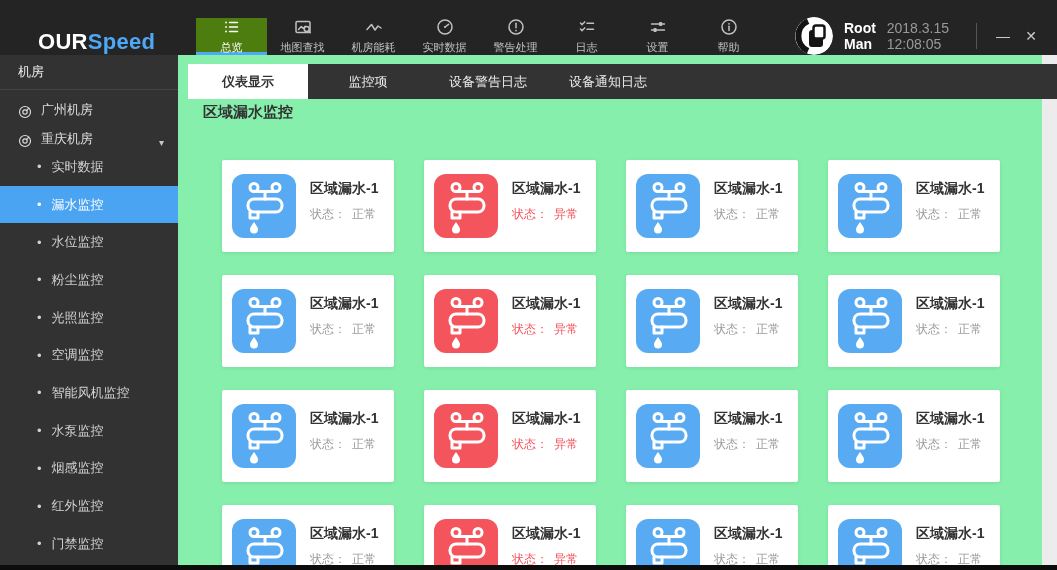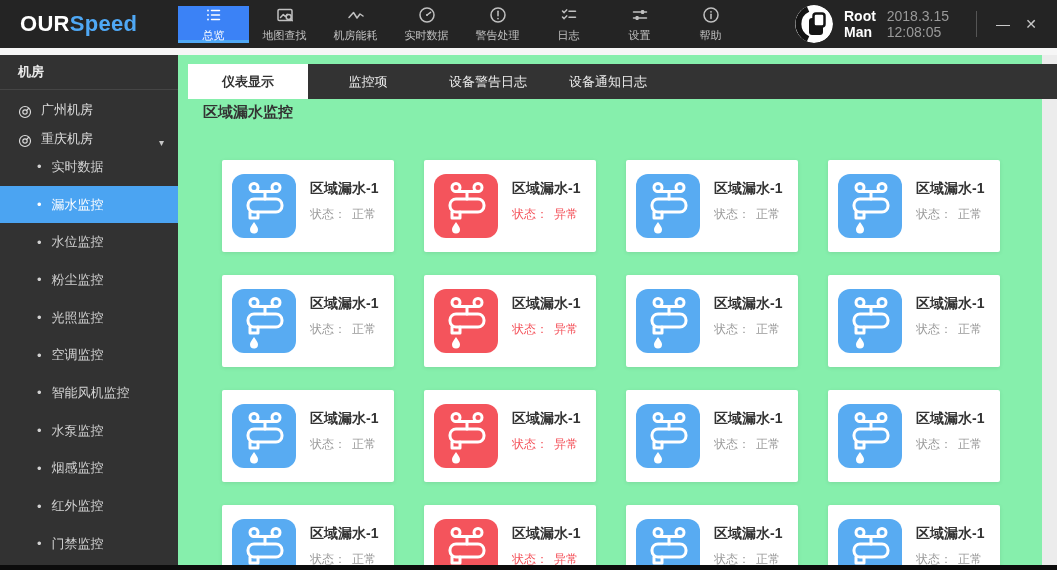--- a/index.html
+++ b/index.html
@@ -1,42 +1,42 @@
 <!DOCTYPE html>
 <html><head>
 <meta charset="utf-8">
 <style>
   html,body{margin:0;padding:0;background:#000;}
   .window{position:relative;width:1057px;height:570px;overflow:hidden;background:#f6f6f6;
           font-family:"Liberation Sans","DejaVu Sans",sans-serif;-webkit-font-smoothing:antialiased;}
 
   
-  .header{position:absolute;top:0;left:0;right:0;height:48px;background:#242424;display:flex;align-items:center;}
+  .header{position:absolute;top:0;left:0;right:0;height:55px;background:#242424;display:flex;align-items:flex-end;padding-left:18px;}
   .logo{width:178px;box-sizing:border-box;display:flex;align-items:center;padding-left:20px;
         font-size:22px;font-weight:600;letter-spacing:.3px;}
   .logo .p1{color:#ffffff;} .logo .p2{color:#4fa8f5;}
   .nav{display:flex;align-items:stretch;}
   .nav-item{width:71px;display:flex;flex-direction:column;align-items:center;justify-content:center;gap:4px;
             color:#c0c0c0;cursor:pointer;}
-  .nav-item.active{background:#3b82f6;color:#fff;box-shadow:inset 0 -3px 0 #4fa8f5;}
+  .nav-item.active{background:#4d7c0f;color:#fff;box-shadow:inset 0 -3px 0 #4fa8f5;}
   .nav-icon{height:18px;} .nav-icon svg{width:18px;height:18px;display:block;}
   .nav-label{font-size:11px;white-space:nowrap;}
   .header-right{margin-left:auto;display:flex;align-items:center;padding-right:12px;}
   .avatar{width:38px;height:38px;border-radius:50%;overflow:hidden;cursor:pointer;}
   .avatar svg{display:block;}
   .user-meta{margin-left:11px;width:118px;display:flex;flex-direction:row;gap:3px;}
   .user-name{color:#fff;font-size:14px;font-weight:700;}
   .user-date{color:#9a9a9a;font-size:14px;}
   .vdiv{width:1px;height:26px;background:#555;margin:0 12px 0 14px;}
   .win-btn{width:28px;height:28px;display:flex;align-items:center;justify-content:center;
            color:#c9c9c9;font-size:14px;cursor:pointer;}
 
   
   .sidebar{position:absolute;top:55px;left:0;width:178px;bottom:5px;background:#323232;}
-  .sb-title{height:34px;line-height:34px;padding-left:18px;color:#ebebeb;font-size:13px;font-weight:700;
+  .sb-title{height:34px;line-height:34px;padding-left:18px;color:#ebebeb;font-size:13px;font-weight:400;
             border-bottom:1px solid #454545;}
   .room{height:29px;display:flex;align-items:flex-end;padding-left:18px;color:#dcdcdc;font-size:13px;
         cursor:pointer;position:relative;}
   .room .ricon{width:14px;height:14px;margin-right:9px;} .room .ricon svg{width:14px;height:14px;display:block;}
   .room .caret{position:absolute;right:14px;font-size:10px;color:#c7c7c7;}
   .sub{height:37.7px;display:flex;align-items:center;padding-left:37px;color:#d2d2d2;font-size:13px;cursor:pointer;box-sizing:border-box;}
   .sub .dot{margin-right:10px;font-size:13px;line-height:1;}
   .sub.selected{background:#4ba4f2;color:#fff;}
 
   

